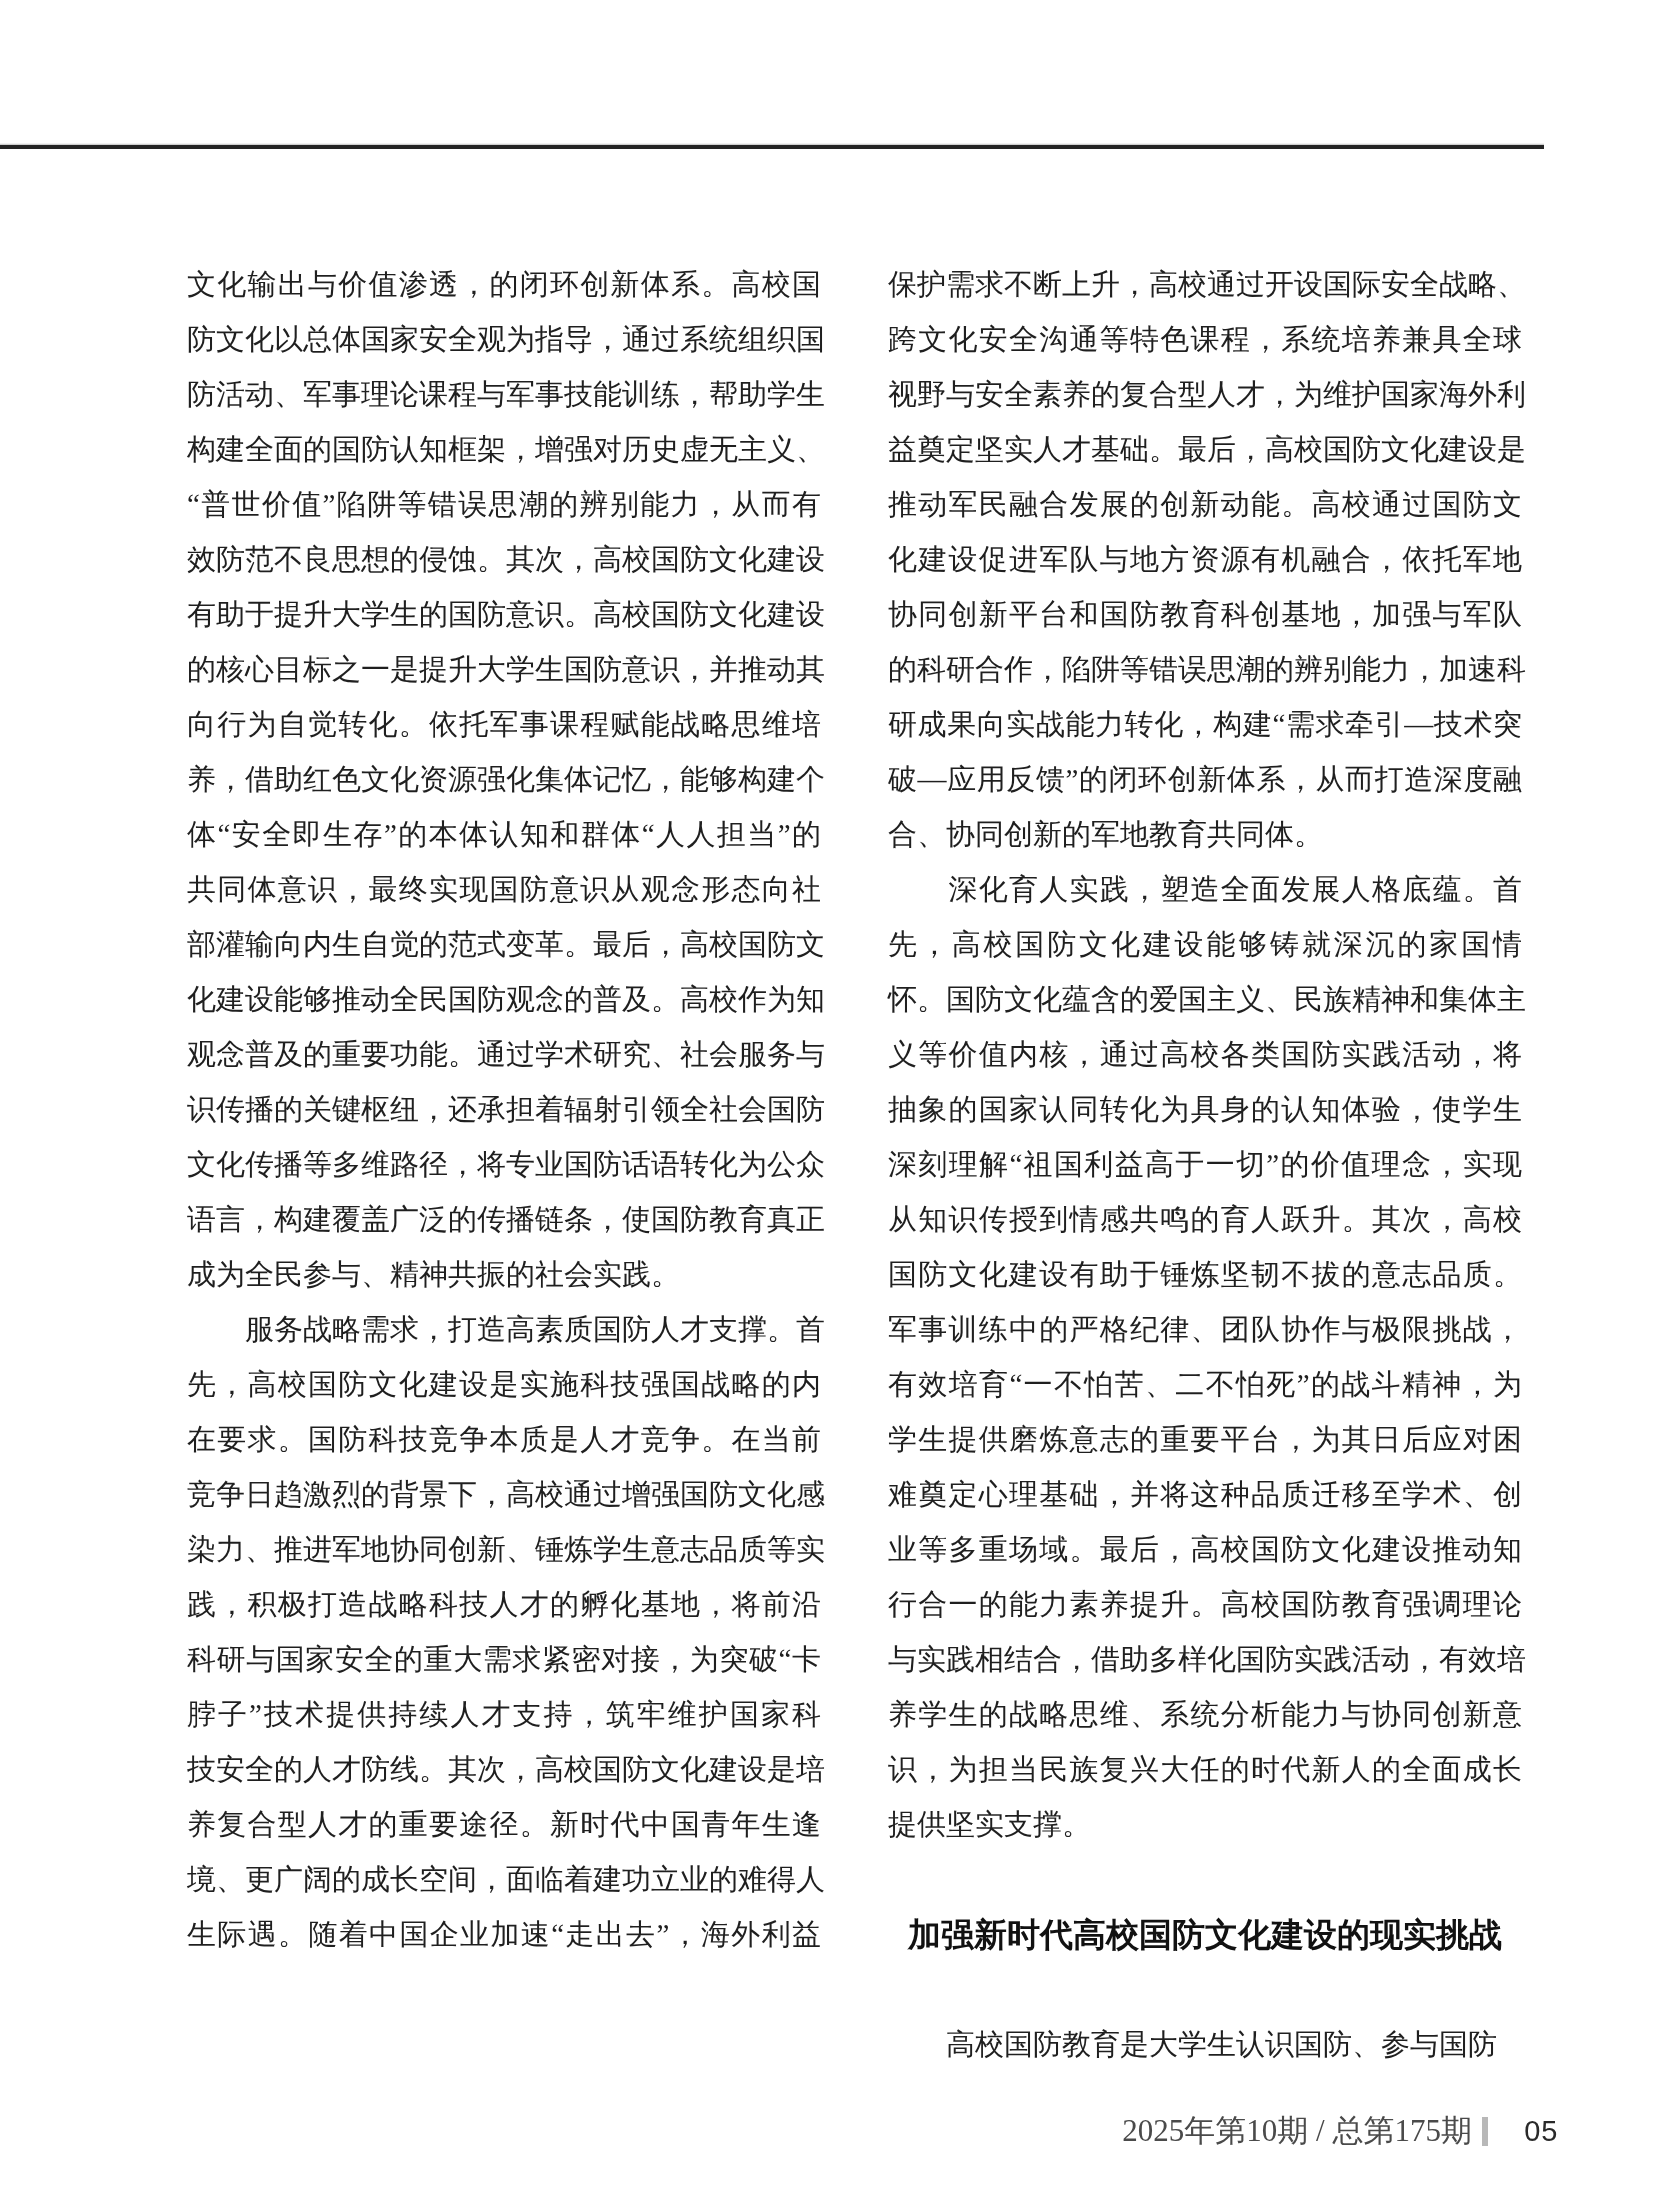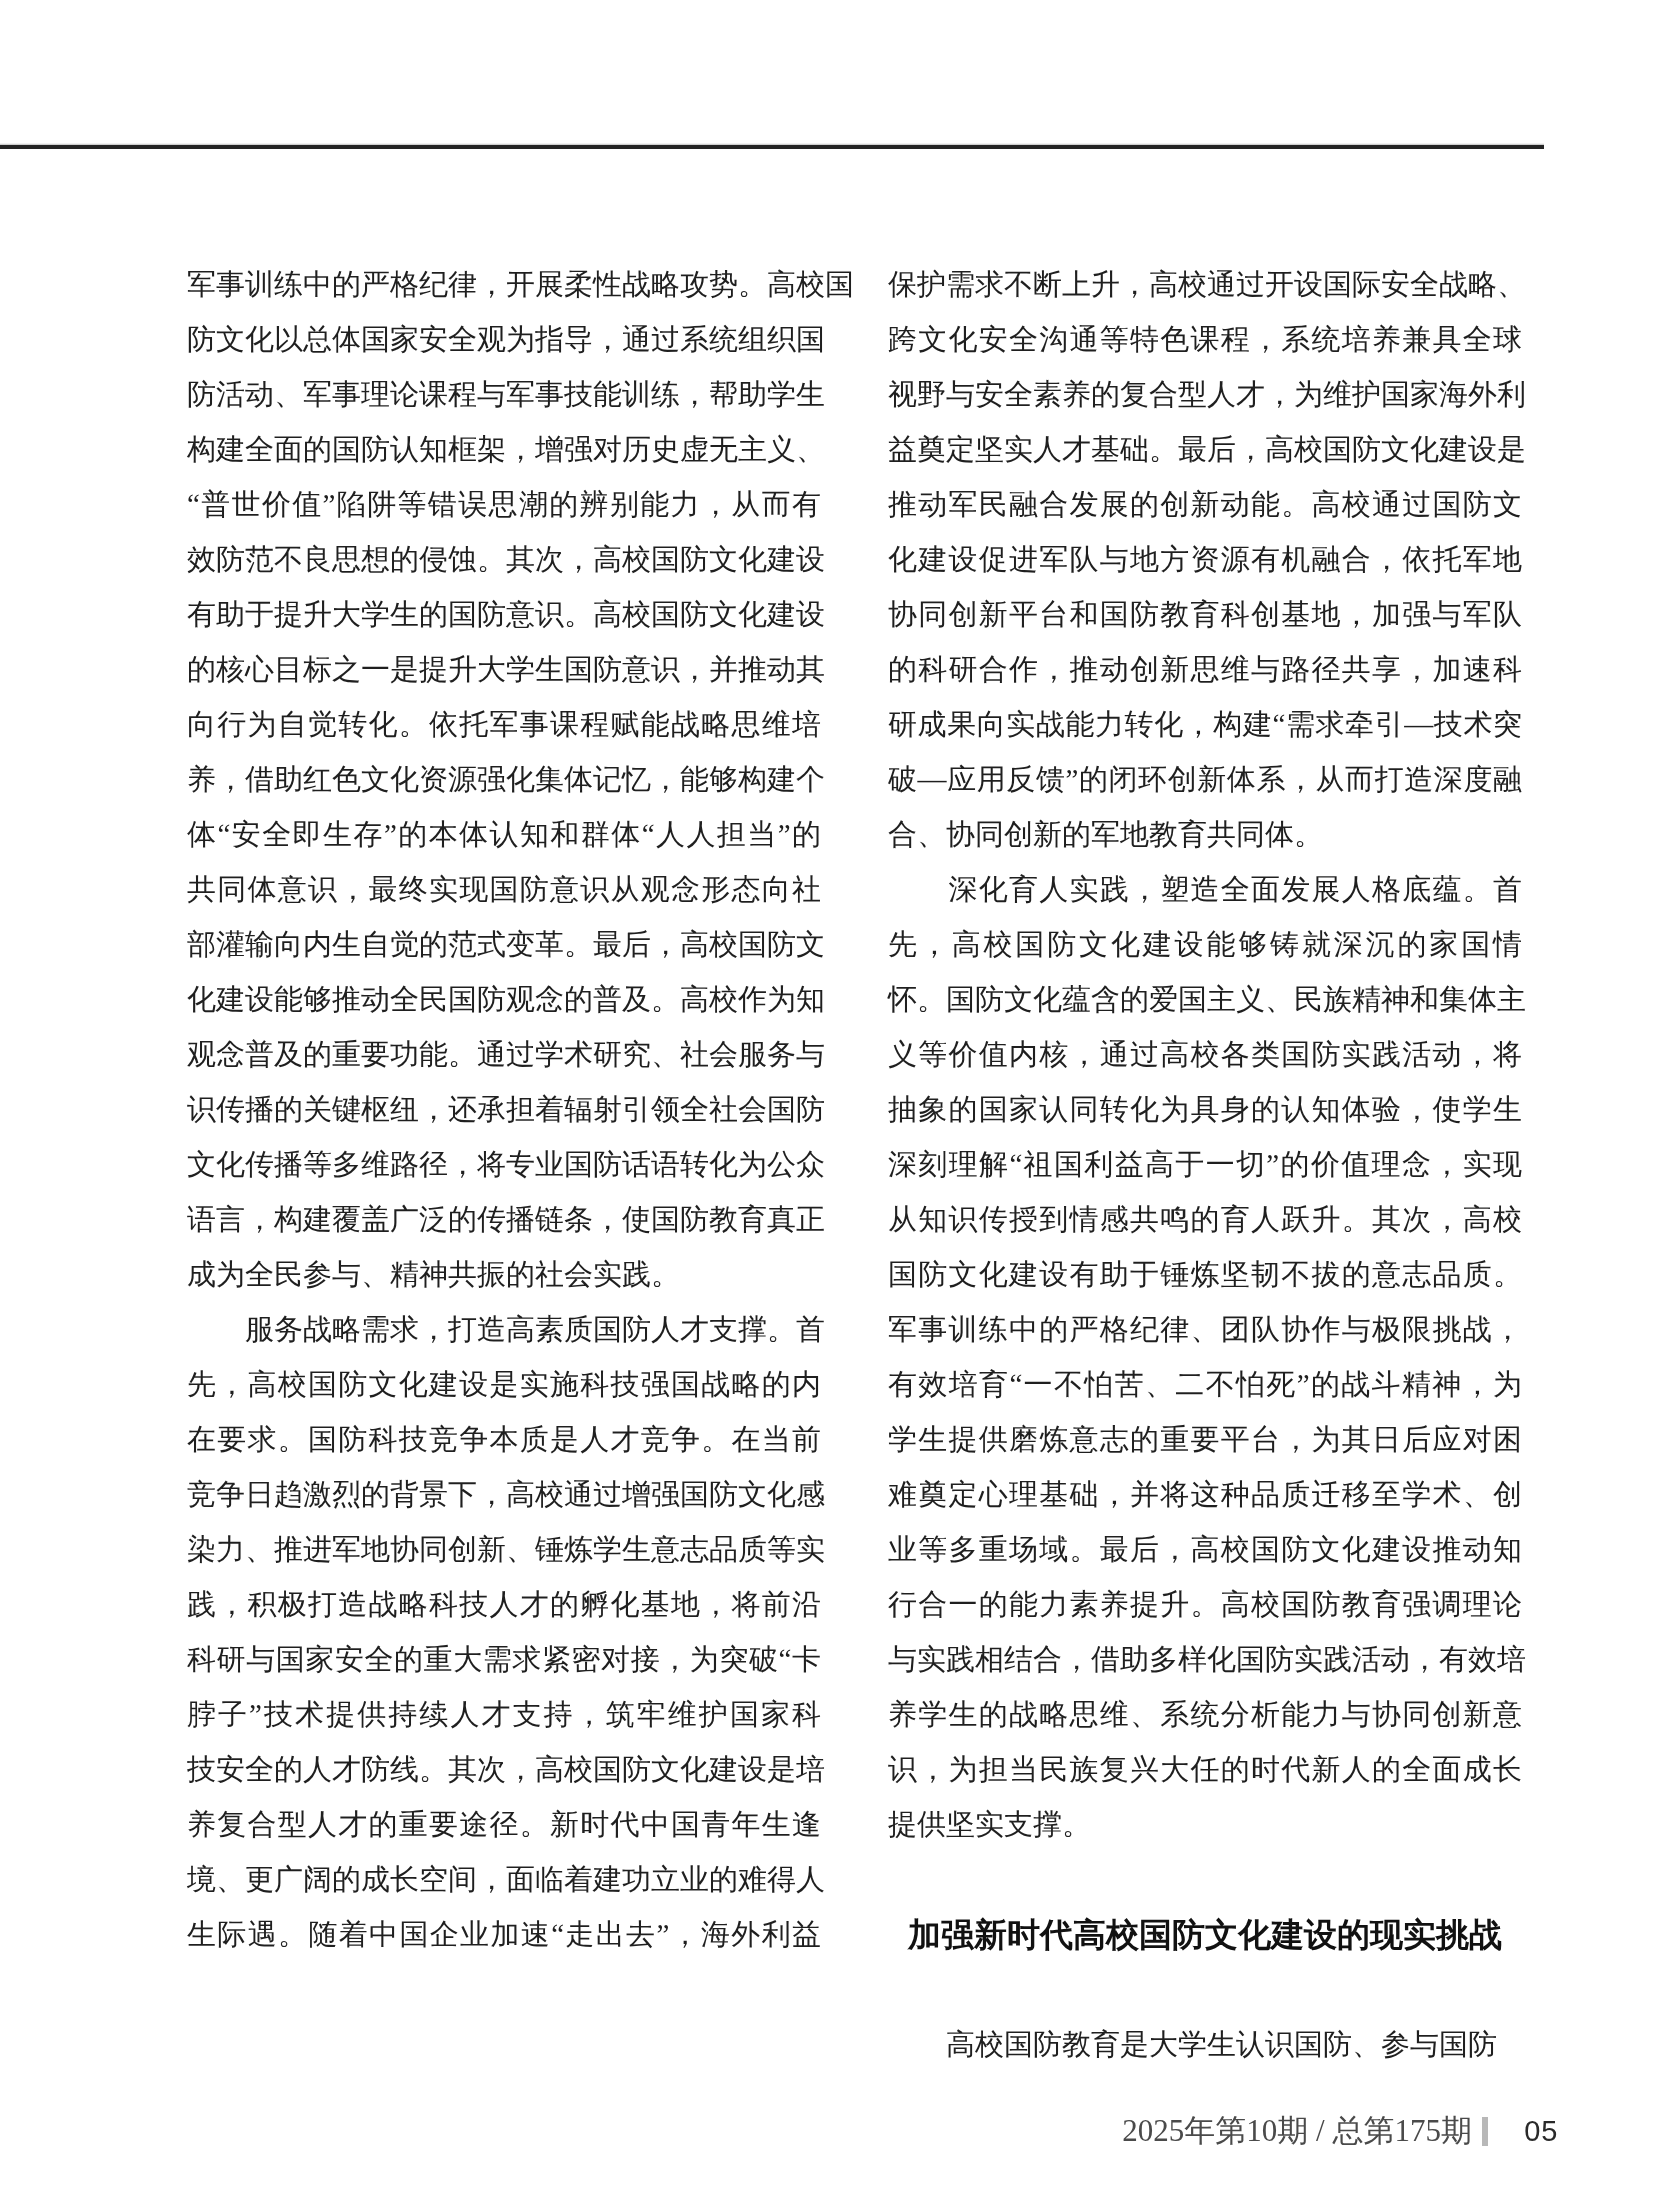--- a/index.html
+++ b/index.html
@@ -87,21 +87,21 @@
 </style>
 </head>
 <body>
 
 <div class="page">
 
   <div class="top-rule"></div>
 
   <div class="column left">
       <div class="para">
-        <div class="line">军事训练中的严格纪律，开展柔性战略攻势。高校国</div>
+        <div class="line">文化输出与价值渗透，的闭环创新体系。高校国</div>
         <div class="line">防文化以总体国家安全观为指导，通过系统组织国</div>
         <div class="line">防活动、军事理论课程与军事技能训练，帮助学生</div>
         <div class="line">构建全面的国防认知框架，增强对历史虚无主义、</div>
         <div class="line">“普世价值”陷阱等错误思潮的辨别能力，从而有</div>
         <div class="line">效防范不良思想的侵蚀。其次，高校国防文化建设</div>
         <div class="line">有助于提升大学生的国防意识。高校国防文化建设</div>
         <div class="line">的核心目标之一是提升大学生国防意识，并推动其</div>
         <div class="line">向行为自觉转化。依托军事课程赋能战略思维培</div>
         <div class="line">养，借助红色文化资源强化集体记忆，能够构建个</div>
         <div class="line">体“安全即生存”的本体认知和群体“人人担当”的</div>
@@ -132,21 +132,21 @@
 
   <div class="column right">
       <div class="para">
         <div class="line">保护需求不断上升，高校通过开设国际安全战略、</div>
         <div class="line">跨文化安全沟通等特色课程，系统培养兼具全球</div>
         <div class="line">视野与安全素养的复合型人才，为维护国家海外利</div>
         <div class="line">益奠定坚实人才基础。最后，高校国防文化建设是</div>
         <div class="line">推动军民融合发展的创新动能。高校通过国防文</div>
         <div class="line">化建设促进军队与地方资源有机融合，依托军地</div>
         <div class="line">协同创新平台和国防教育科创基地，加强与军队</div>
-        <div class="line">的科研合作，推动创新思维与路径共享，加速科</div>
+        <div class="line">的科研合作，陷阱等错误思潮的辨别能力，加速科</div>
         <div class="line">研成果向实战能力转化，构建“需求牵引—技术突</div>
         <div class="line">破—应用反馈”的闭环创新体系，从而打造深度融</div>
         <div class="line final">合、协同创新的军地教育共同体。</div>
       </div>
       <div class="para">
         <div class="line">　　深化育人实践，塑造全面发展人格底蕴。首</div>
         <div class="line">先，高校国防文化建设能够铸就深沉的家国情</div>
         <div class="line">怀。国防文化蕴含的爱国主义、民族精神和集体主</div>
         <div class="line">义等价值内核，通过高校各类国防实践活动，将</div>
         <div class="line">抽象的国家认同转化为具身的认知体验，使学生</div>

